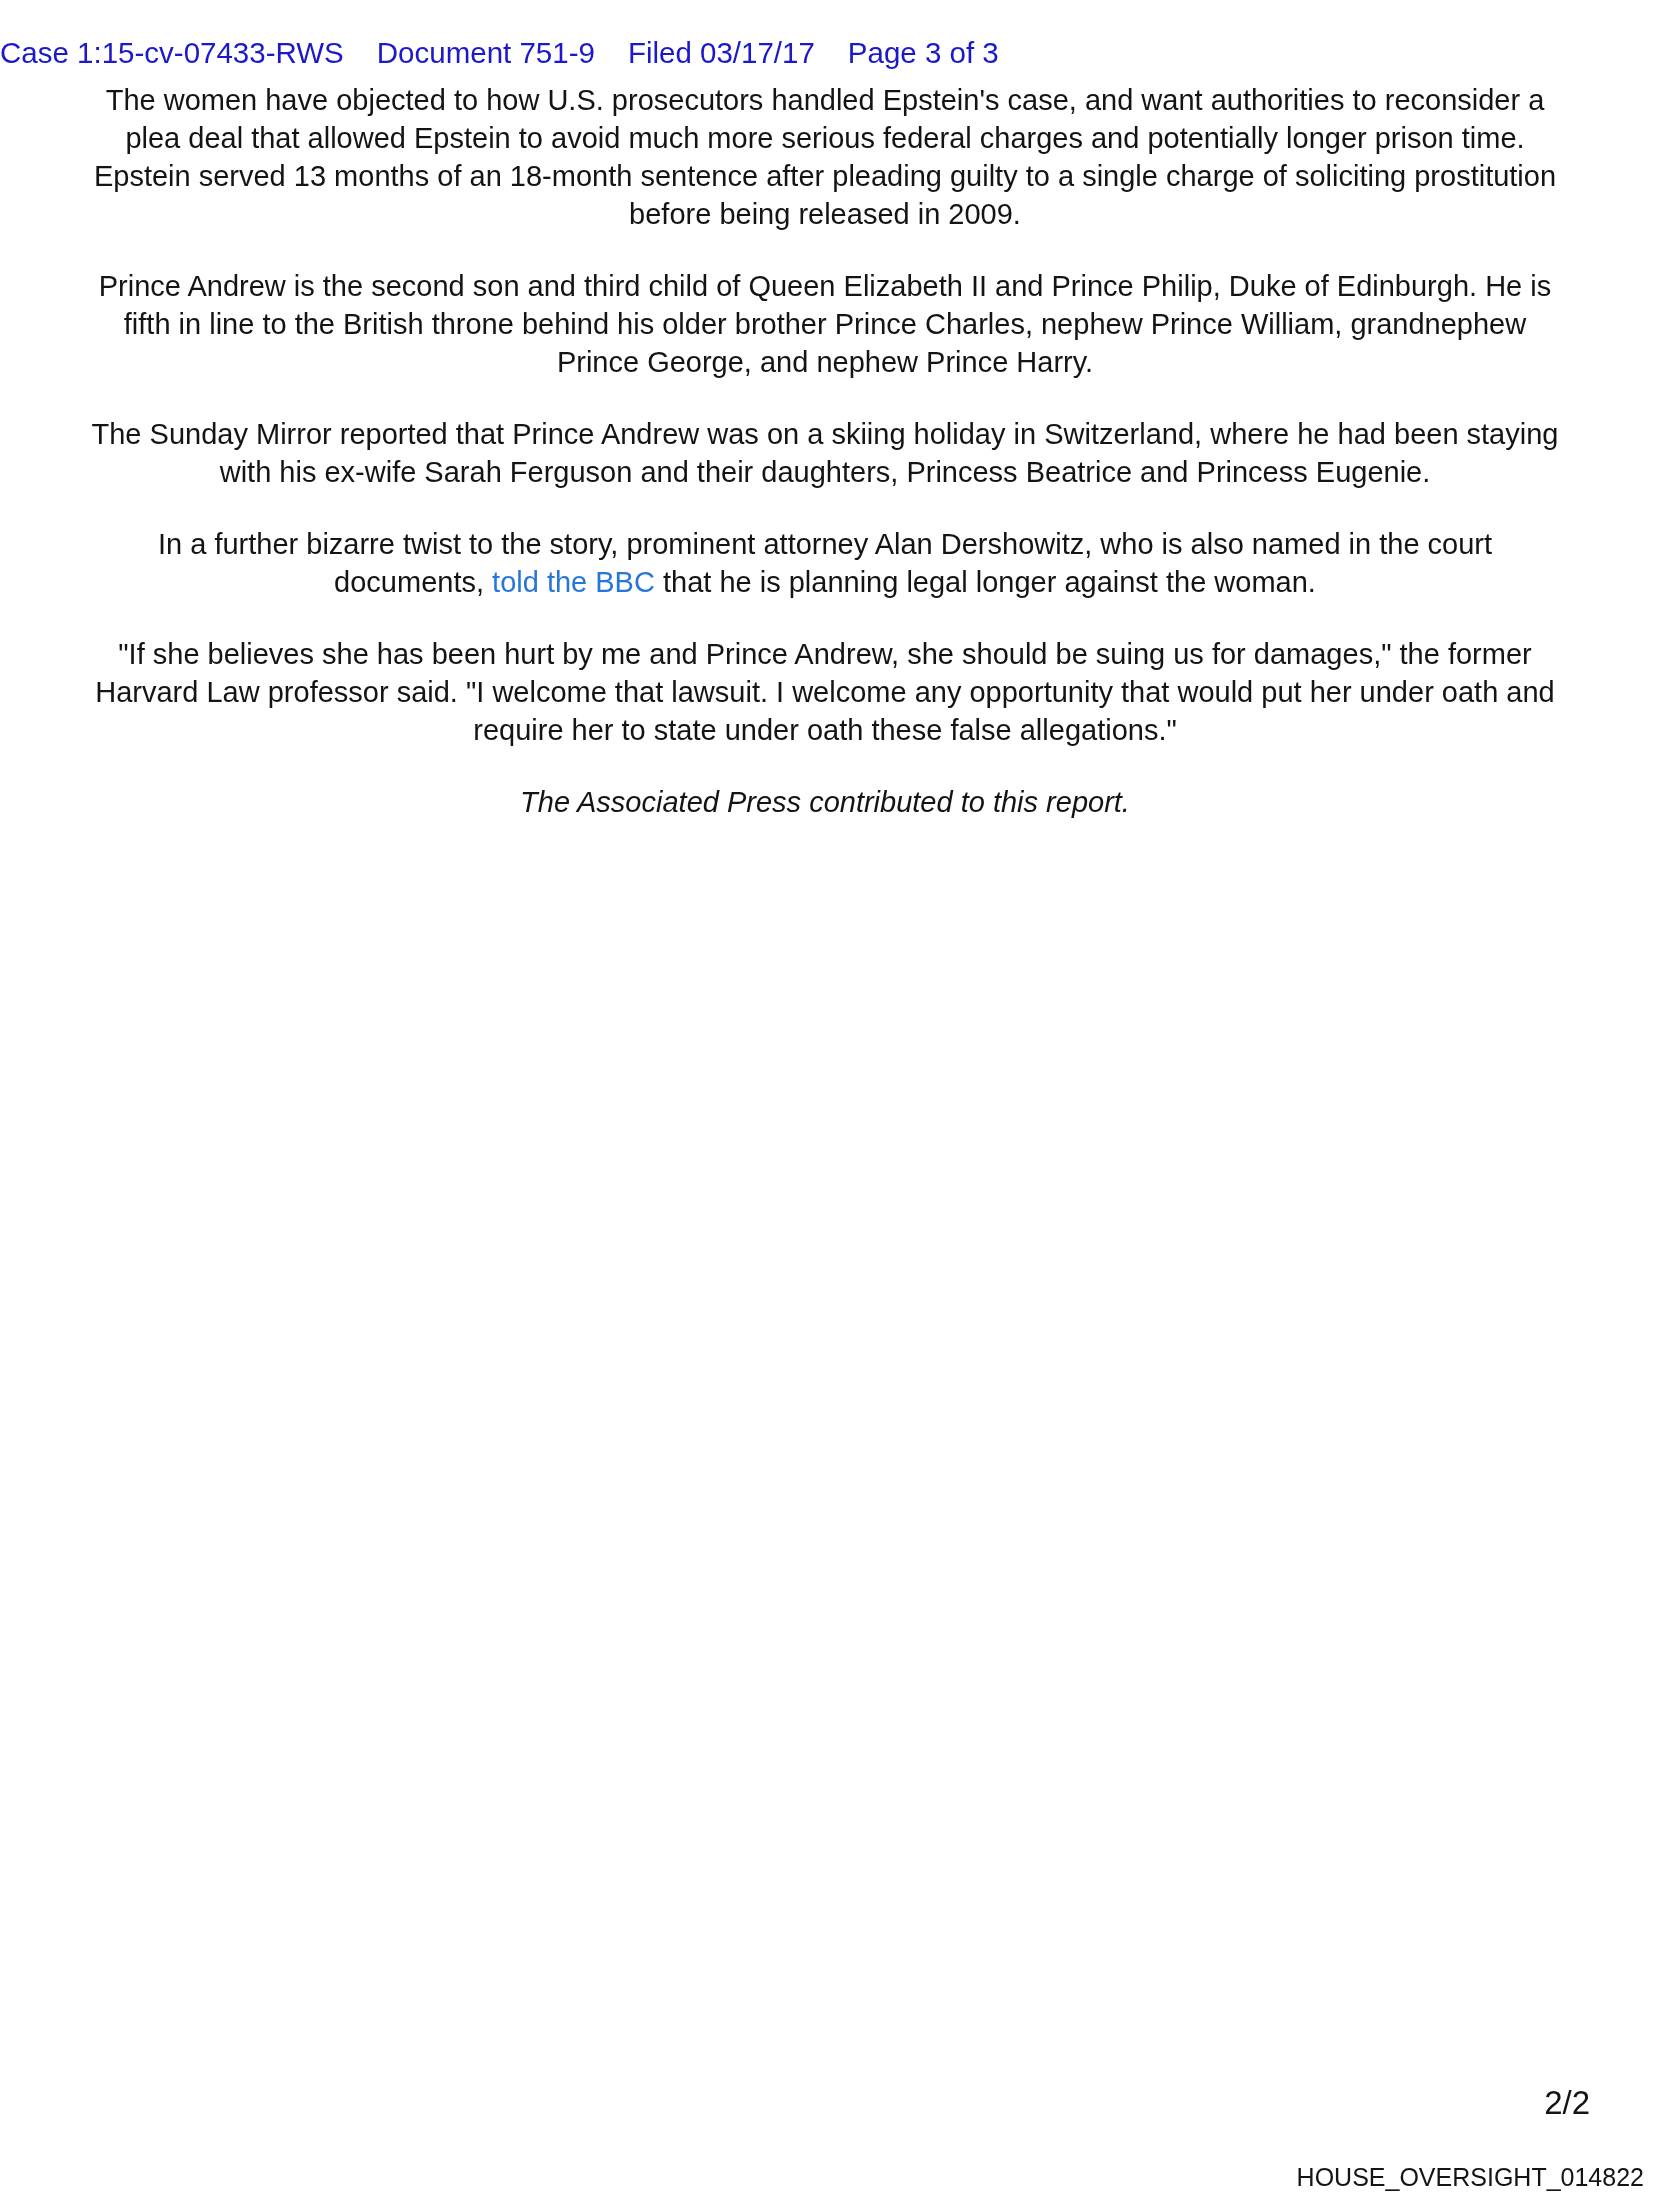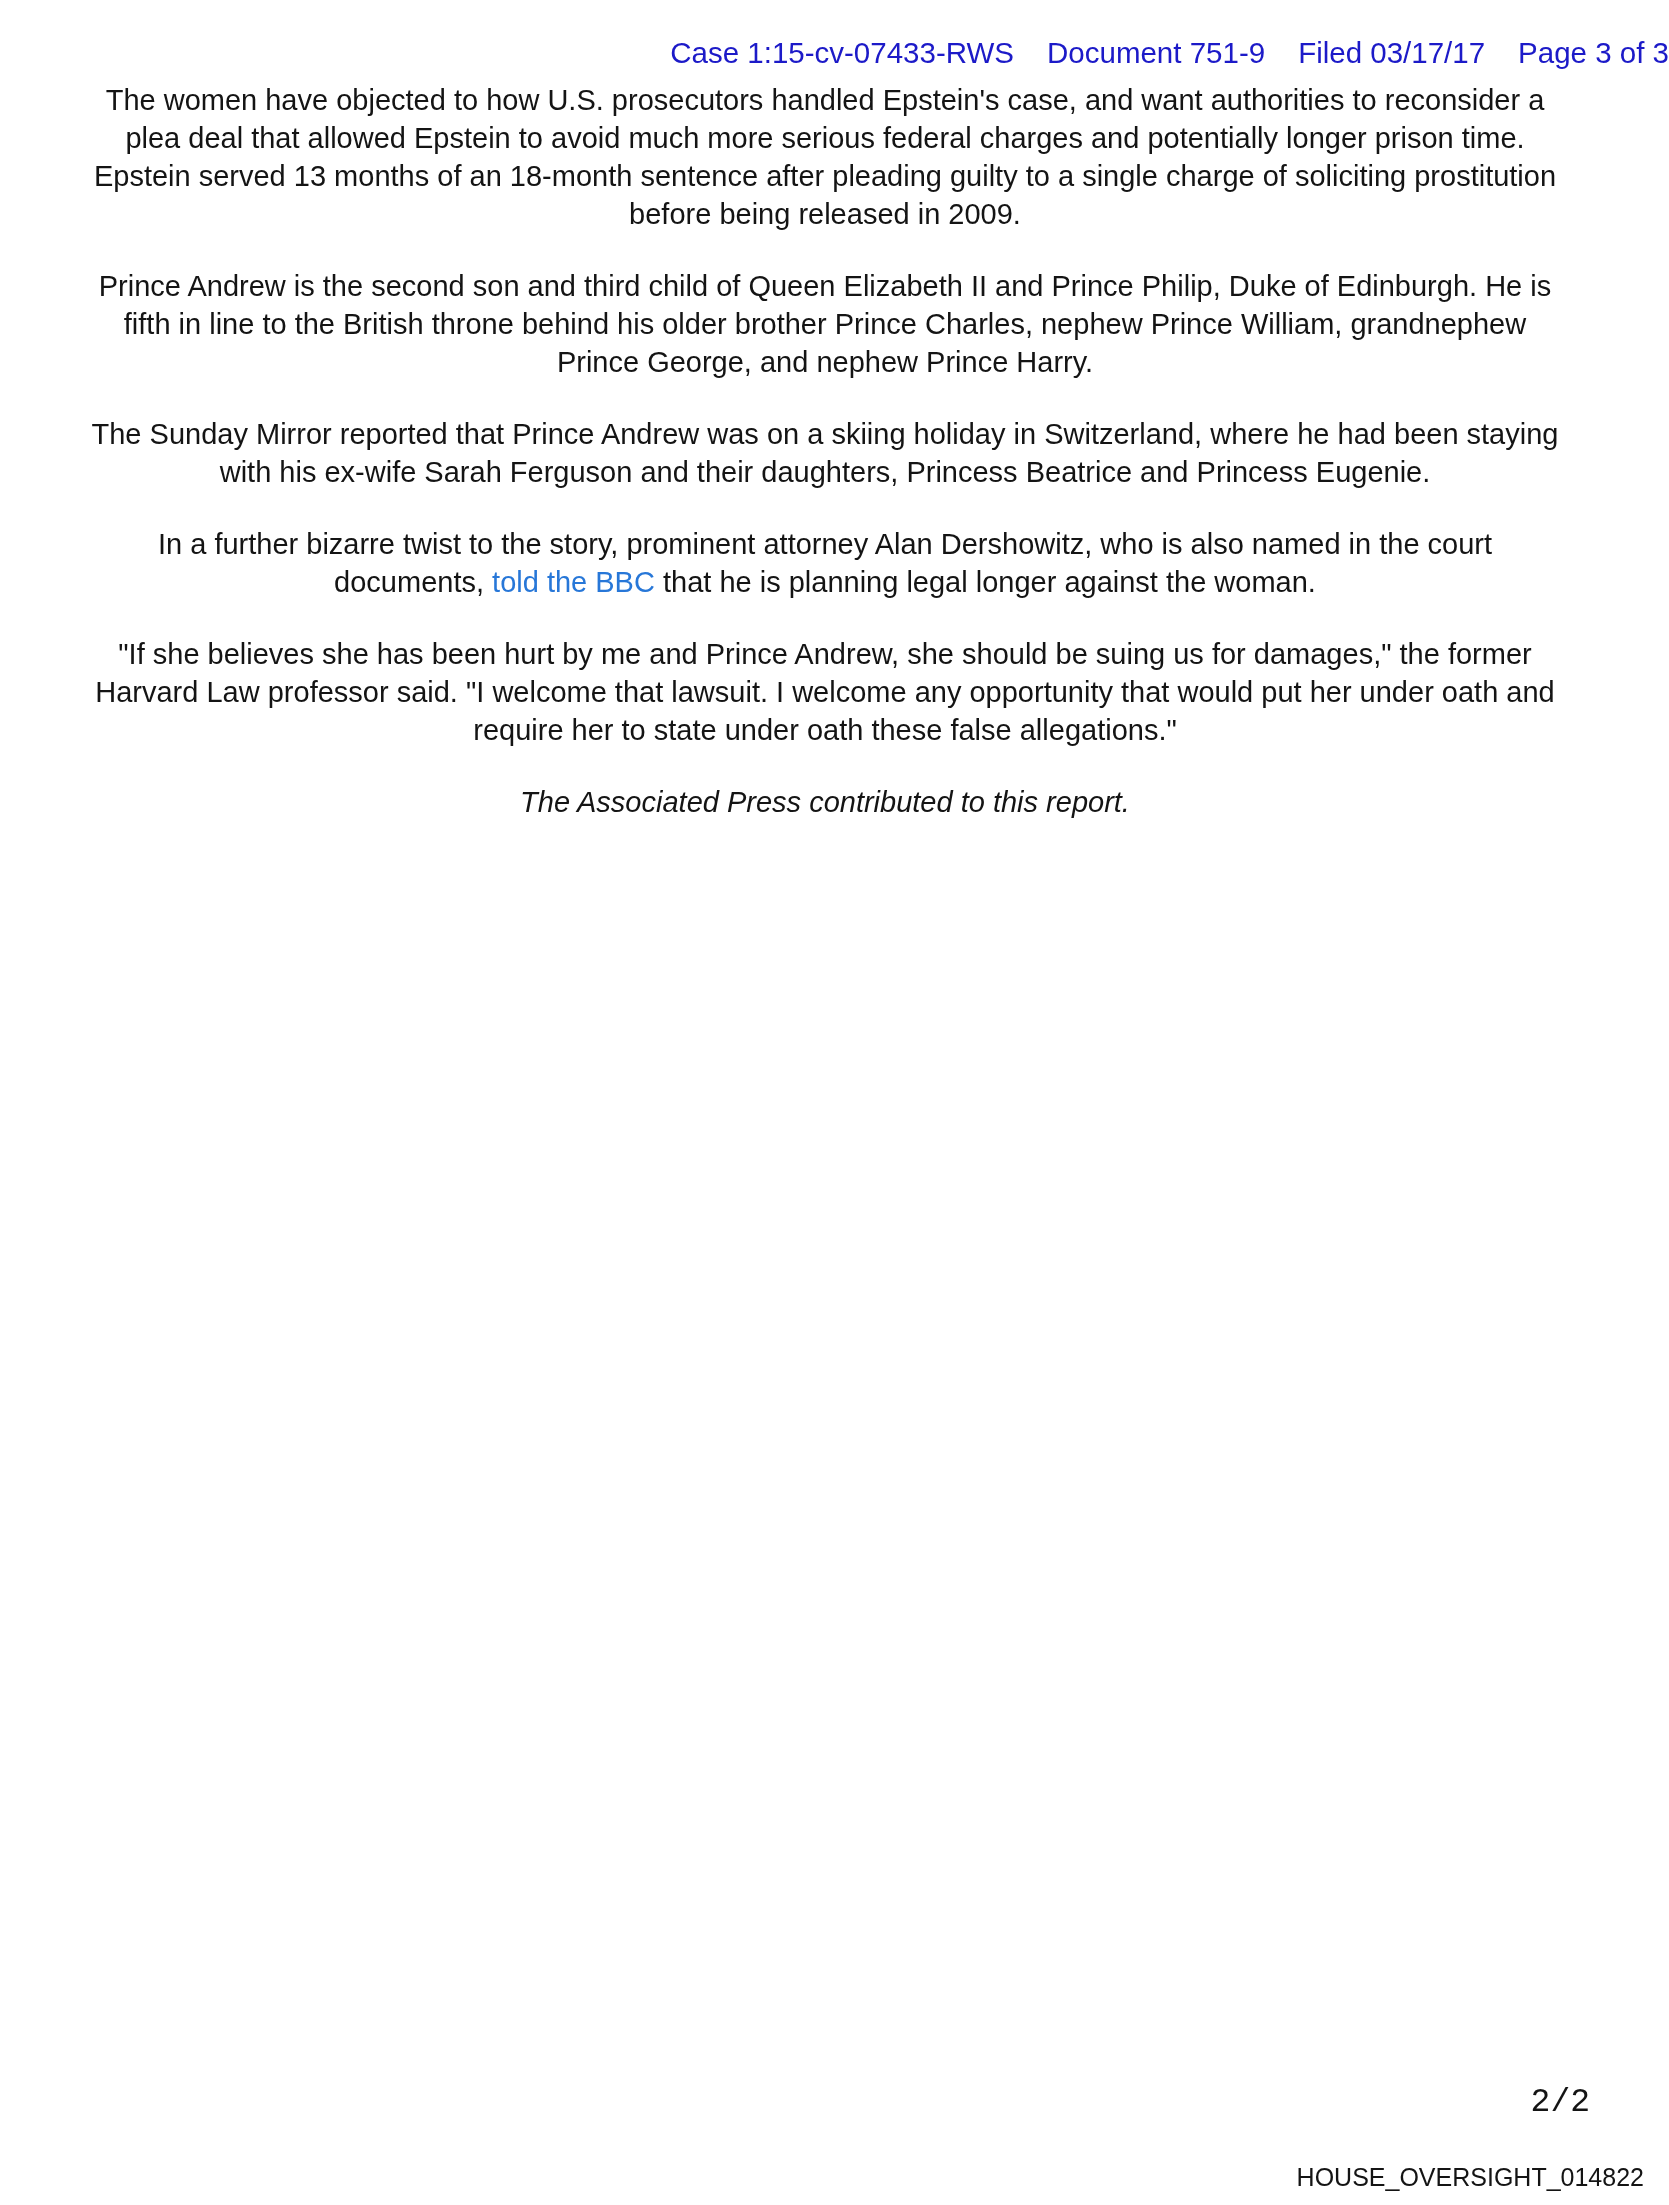--- a/index.html
+++ b/index.html
@@ -12,21 +12,21 @@
     width: 1669px;
     height: 2205px;
     background: #ffffff;
     overflow: hidden;
     font-family: "Liberation Sans", "DejaVu Sans", sans-serif;
     -webkit-font-smoothing: antialiased;
   }
   .stamp {
     margin: 34px 0 0 0;
     display: flex;
-    justify-content: flex-end;
+    justify-content: flex-start;
     gap: 33px;
     font-size: 29.5px;
     line-height: 38px;
     color: #1c1ac8;
     white-space: nowrap;
   }
   .article {
     margin: 8.5px 0 0 79px;
     width: 1492px;
     font-size: 29px;
@@ -47,21 +47,20 @@
     cursor: pointer;
     margin-top: 32px;
   }
   .page-indicator {
     position: absolute;
     top: 2083px;
     right: 79px;
     font-size: 33px;
     line-height: 39px;
     color: #141414;
-    font-family: Liberation Mono, monospace;
   }
   .bates {
     position: absolute;
     top: 2158px;
     right: 25px;
     font-size: 25px;
     line-height: 39px;
     color: #141414;
   }
 </style>

